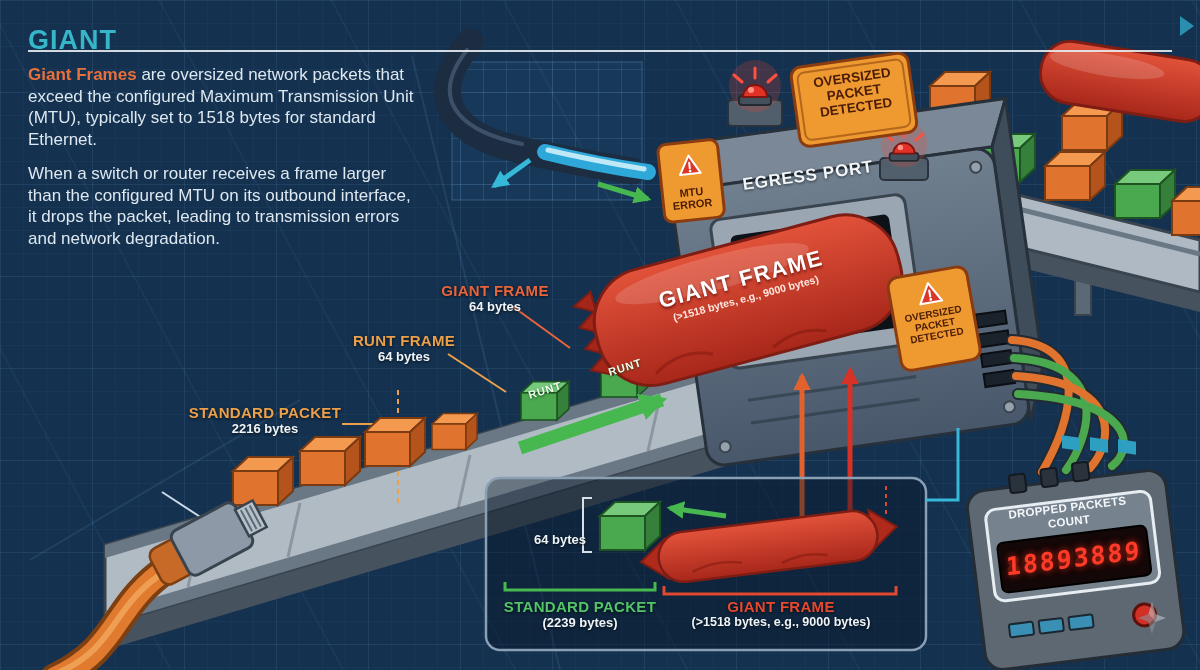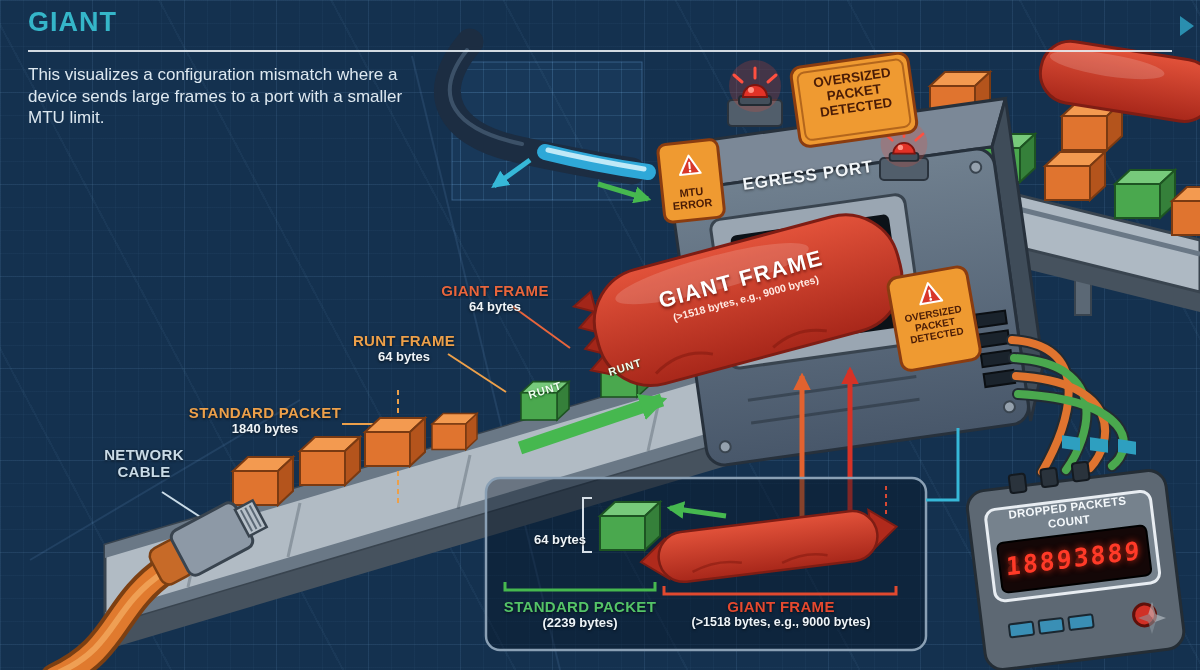--- a/index.html
+++ b/index.html
@@ -10,21 +10,21 @@
     background-image:
       linear-gradient(rgba(125,175,220,.085) 1px, transparent 1px),
       linear-gradient(90deg, rgba(125,175,220,.085) 1px, transparent 1px),
       linear-gradient(rgba(125,175,220,.045) 1px, transparent 1px),
       linear-gradient(90deg, rgba(125,175,220,.045) 1px, transparent 1px),
       repeating-linear-gradient(62deg, transparent 0 150px, rgba(130,185,235,.05) 150px 152px);
     background-size:92px 92px,92px 92px,23px 23px,23px 23px,auto;
   }
   .abs{position:absolute;}
   svg.art{position:absolute;left:0;top:0;}
-  .brand{left:28px;top:7px;font-size:27px;font-weight:800;letter-spacing:1px;color:#35b6c9;}
+  .brand{left:28px;top:25px;font-size:27px;font-weight:800;letter-spacing:1px;color:#35b6c9;}
   .title{left:188px;top:9px;width:990px;font-size:27px;font-weight:800;letter-spacing:.3px;color:#f4f8fa;white-space:nowrap;}
   .rule{left:28px;top:50px;width:1144px;height:2px;background:#e7edf2;opacity:.9;}
   .intro{left:28px;top:64px;width:386px;font-size:17px;line-height:1.27;color:#dde8f0;}
   .intro p{margin:0 0 13px 0;}
   .hl{color:#e8703c;font-weight:800;}
   .lbl{position:absolute;text-align:center;}
   .lbl-title{font-weight:800;font-size:15px;letter-spacing:.3px;text-shadow:0 1px 3px rgba(0,0,0,.7);}
   .lbl-sub{font-size:13px;font-weight:600;color:#eef4f8;text-shadow:0 1px 3px rgba(0,0,0,.7);}
   .c-orange{color:#eda04a;}
   .c-redorange{color:#e8653c;}
@@ -310,30 +310,28 @@
       <polygon points="-14,0 -3,4 0,0 -3,-4" fill="#8d97a0"></polygon>
       <polygon points="14,0 3,4 0,0 3,-4" fill="#c7ced4"></polygon>
     </g>
     <polygon points="1180,16 1194,26 1180,36" fill="#2e9fc0" opacity=".85"></polygon>
   </svg>
 
   <div class="abs brand">GIANT</div>
   <div class="abs rule"></div>
 
   <div class="abs intro">
-    <p>This visualizes a configuration mismatch where a device sends large frames to a port with a smaller MTU limit.</p>
-  </div>
-
-  <div class="lbl" style="left:84px;top:446px;width:120px;">
-    <div class="lbl-title c-steel">NETWORK CABLE</div>
-  </div>
+    <p><span class="hl">Giant Frames</span><span> are oversized network packets that exceed the configured Maximum Transmission Unit (MTU), typically set to 1518 bytes for standard Ethernet.</span></p>
+    <p>When a switch or router receives a frame larger than the configured MTU on its outbound interface, it drops the packet, leading to transmission errors and network degradation.</p>
+  </div>
+
 
   <div class="lbl" style="left:180px;top:404px;width:170px;">
     <div class="lbl-title c-orange">STANDARD PACKET</div>
-    <div class="lbl-sub">1840 bytes</div>
+    <div class="lbl-sub">2216 bytes</div>
   </div>
 
   <div class="lbl" style="left:344px;top:332px;width:120px;">
     <div class="lbl-title c-orange">RUNT FRAME</div>
     <div class="lbl-sub">64 bytes</div>
   </div>
 
   <div class="lbl" style="left:428px;top:282px;width:134px;">
     <div class="lbl-title c-redorange">GIANT FRAME</div>
     <div class="lbl-sub">64 bytes</div>

